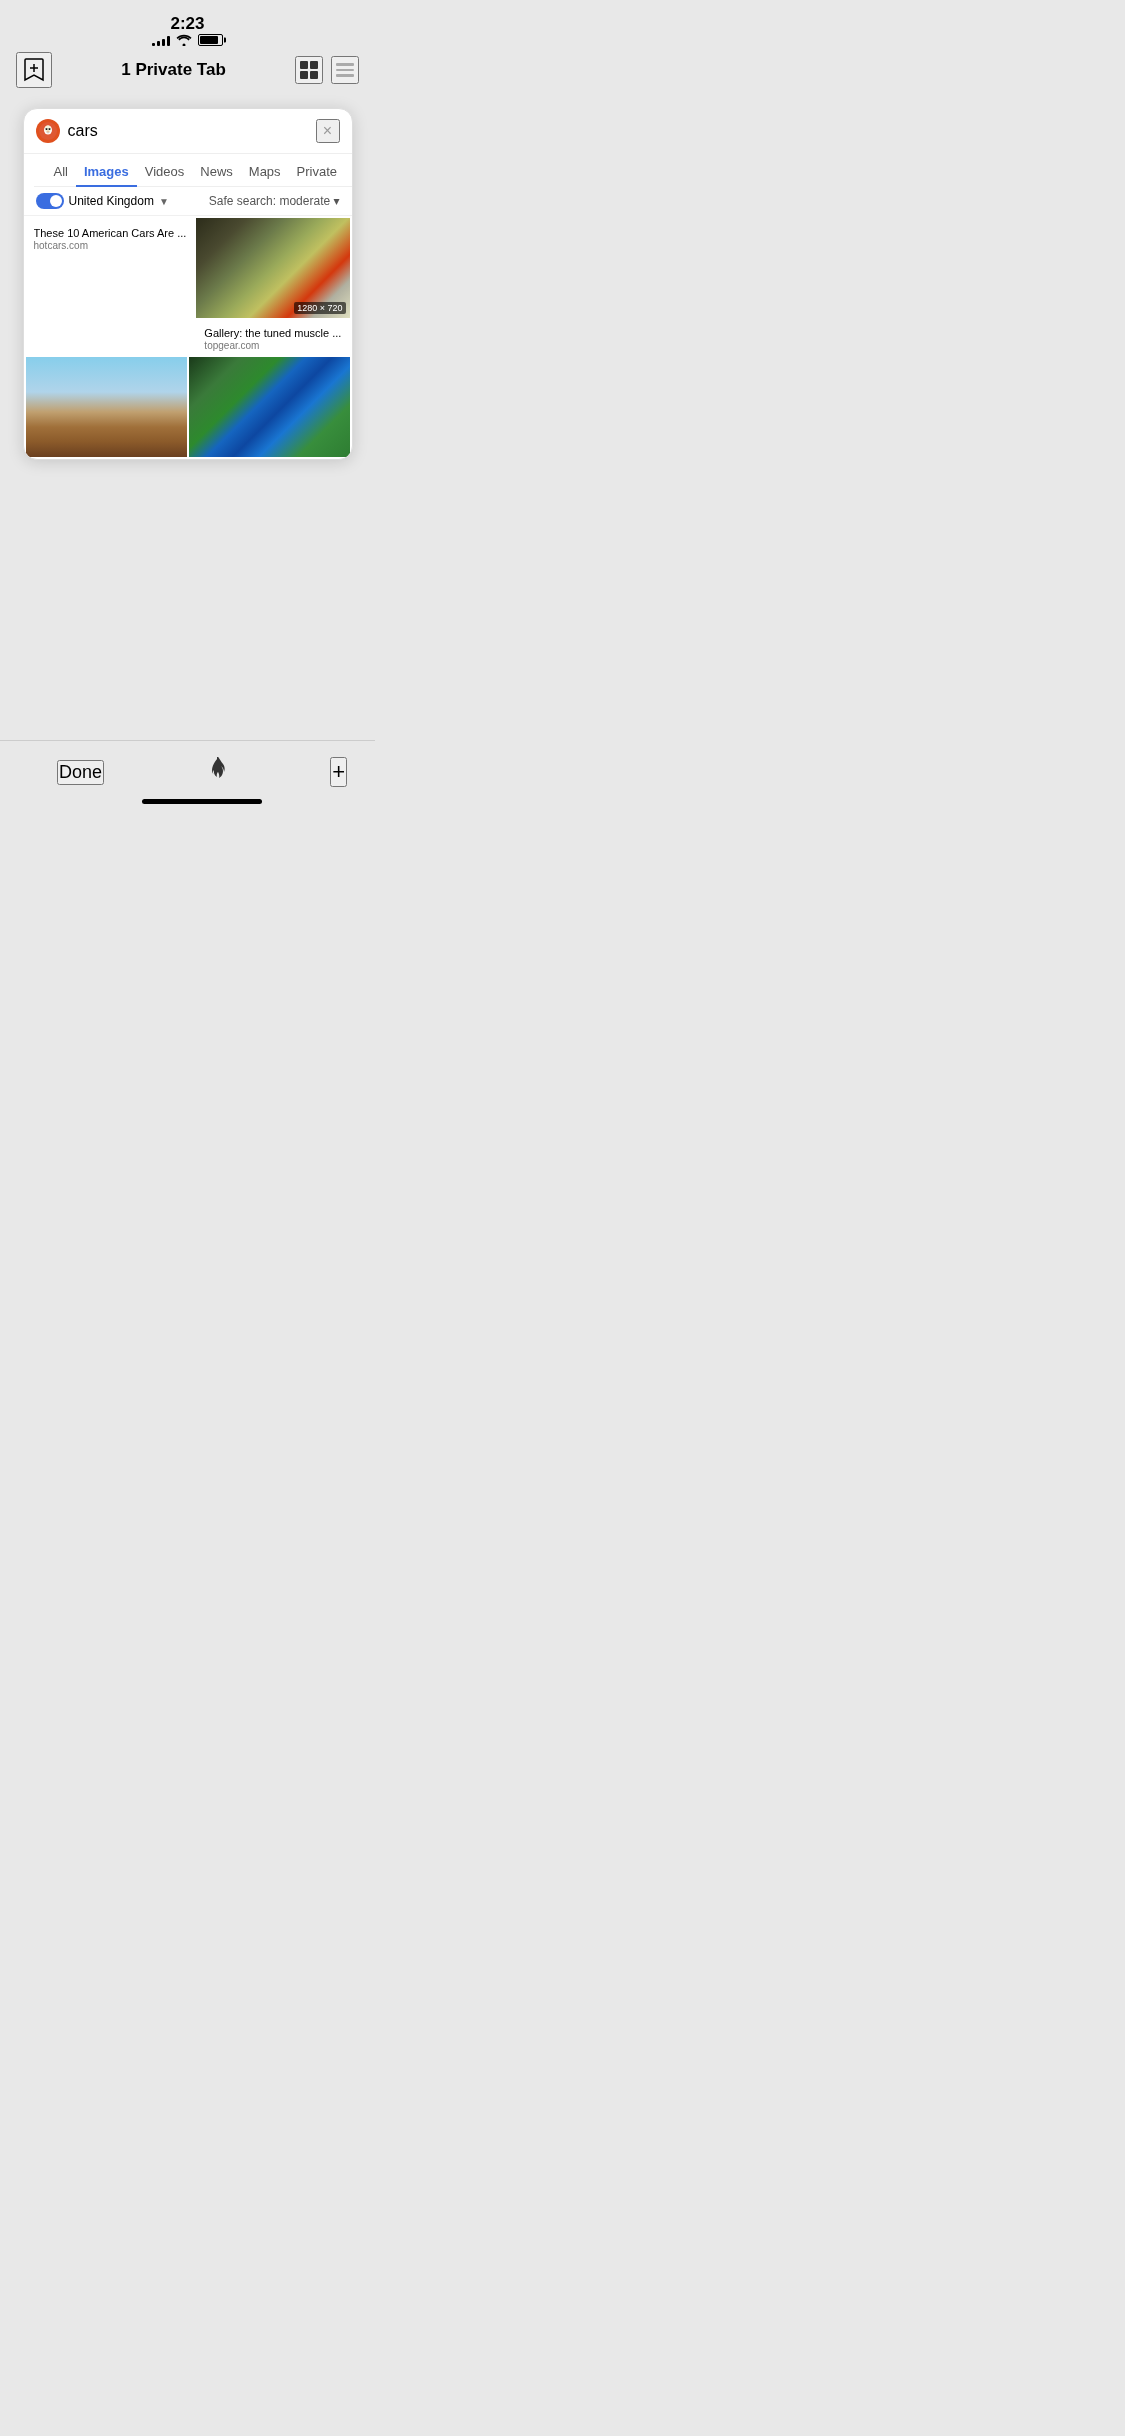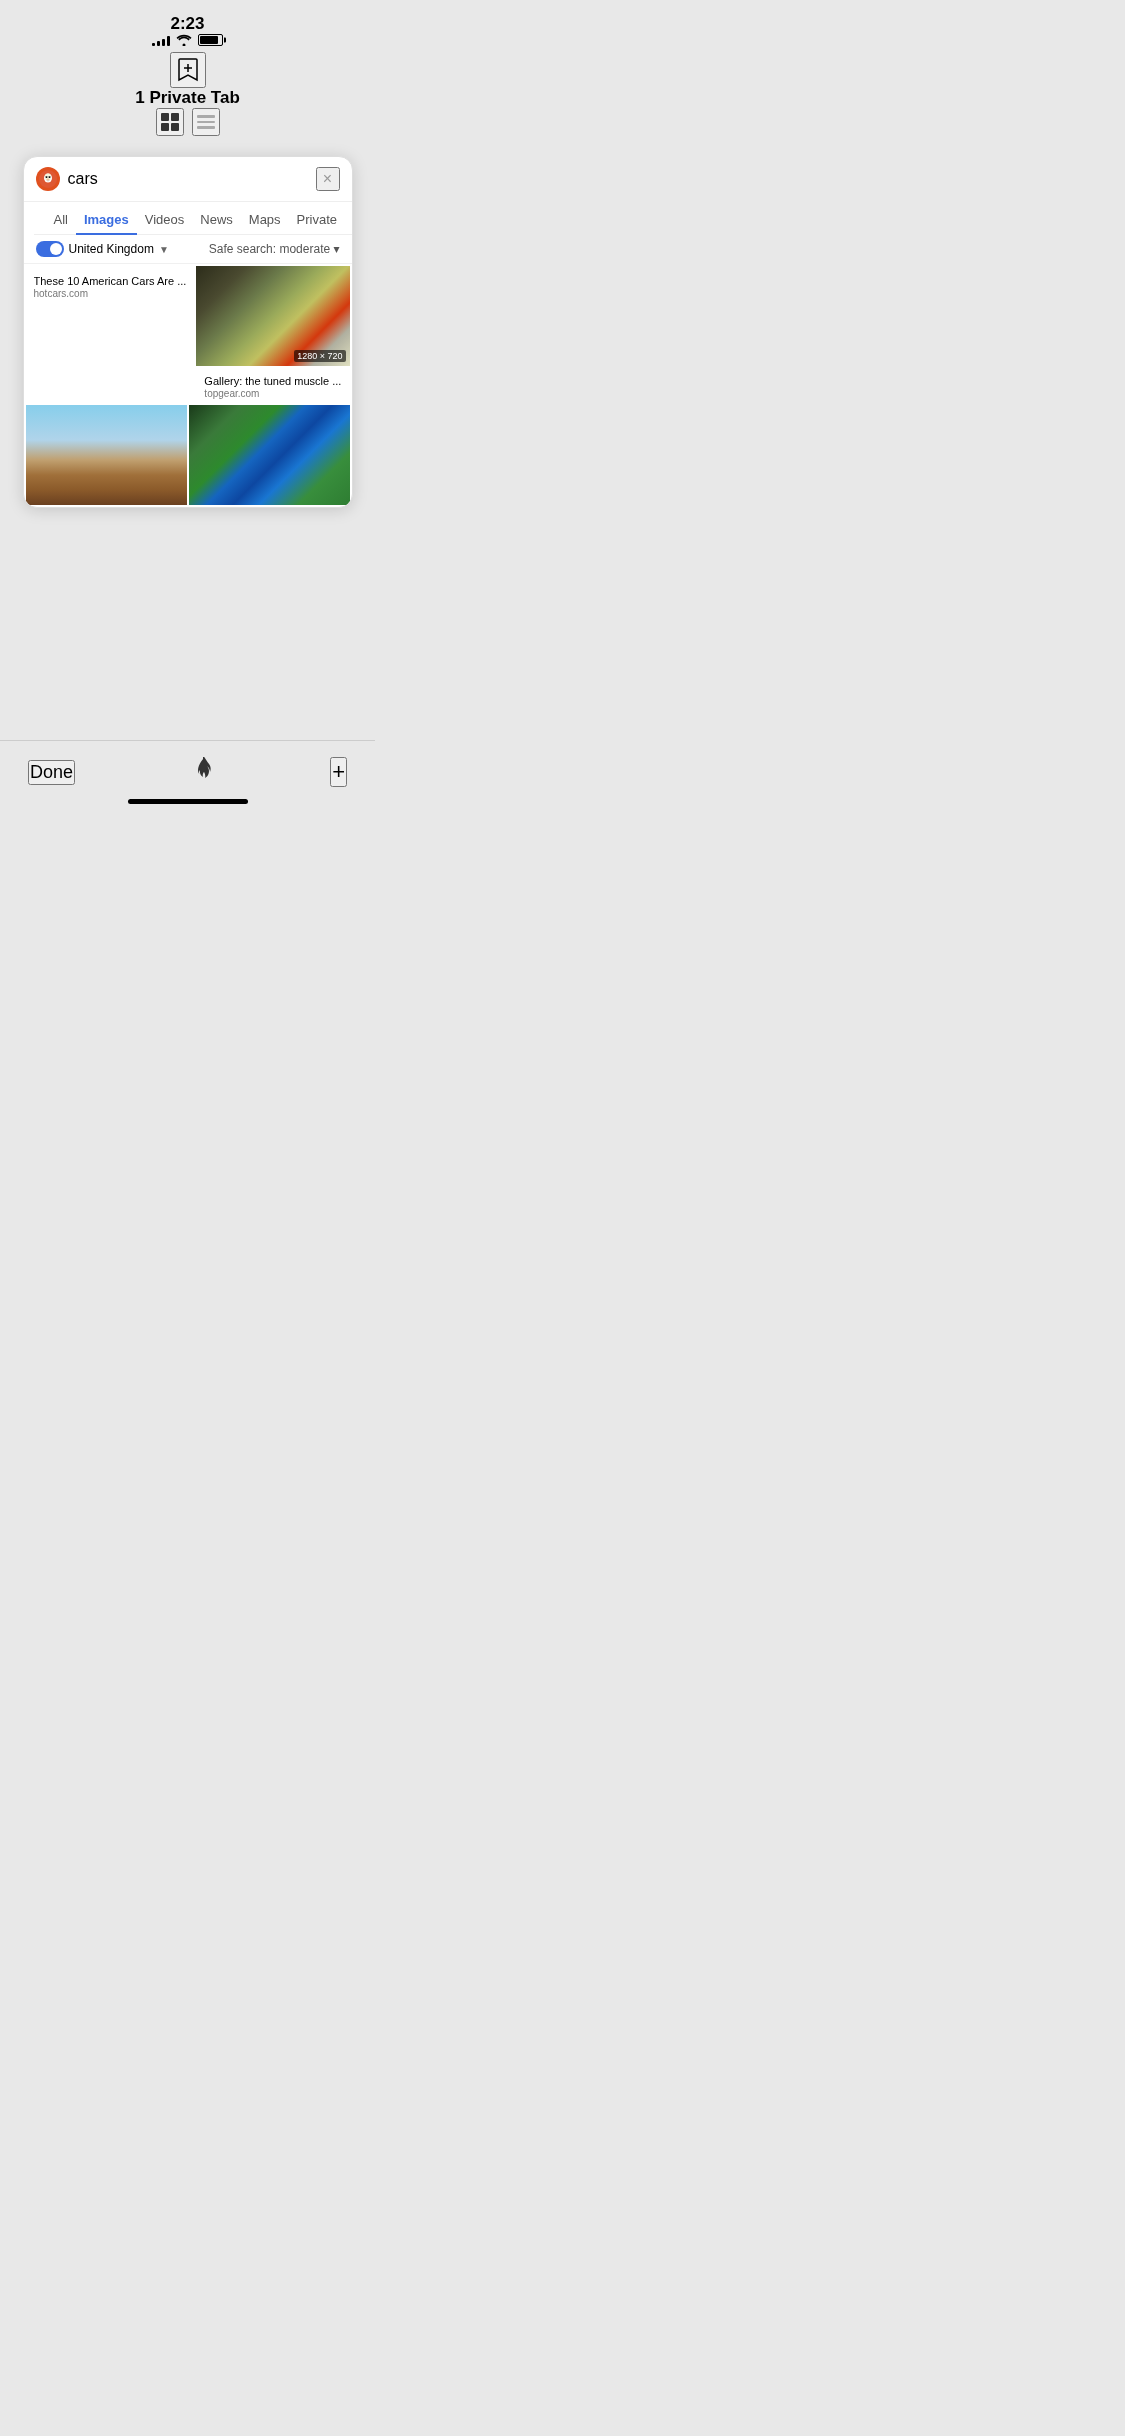--- a/index.html
+++ b/index.html
@@ -78,21 +78,20 @@
       background: #000;
       border-radius: 1px;
     }
 
     
     .nav-bar {
       display: flex;
       justify-content: space-between;
       align-items: center;
       padding: 8px 16px 12px;
-      flex-direction: column;
     }
 
     .nav-bookmark-btn {
       width: 36px;
       height: 36px;
       display: flex;
       align-items: center;
       justify-content: center;
     }
 
@@ -283,20 +282,21 @@
     }
 
     
     .bottom-bar {
       position: absolute;
       bottom: 0;
       left: 0;
       right: 0;
       background: #e8e8e8;
       border-top: 1px solid #ccc;
+      padding-left: 29px;
     }
 
     .bottom-bar-inner {
       display: flex;
       justify-content: space-between;
       align-items: center;
       padding: 14px 28px 10px;
     }
 
     .bottom-done-btn {

